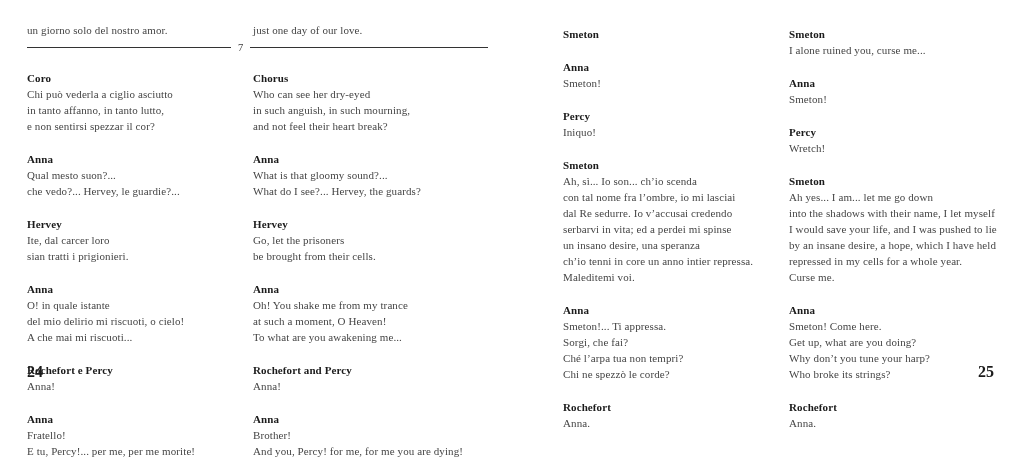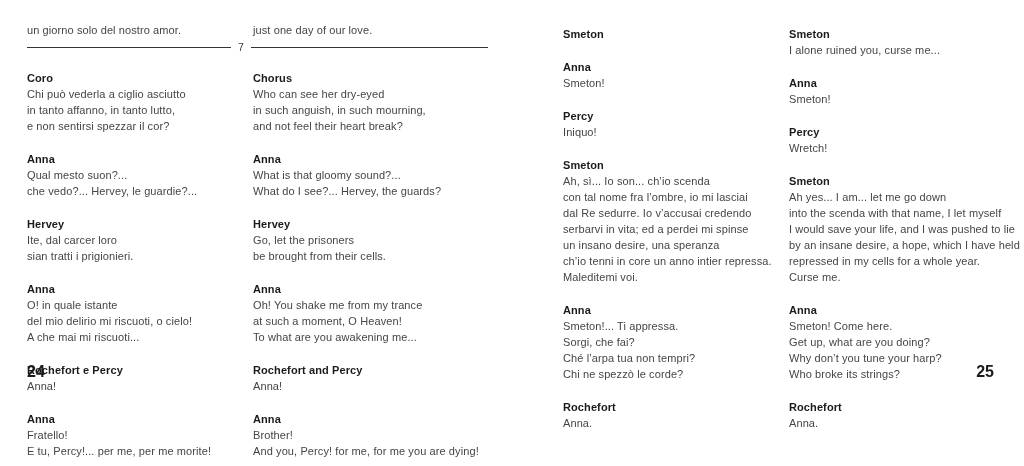--- a/index.html
+++ b/index.html
@@ -13,20 +13,21 @@
     height: 466px;
     background: #ffffff;
     display: flex;
     font-family: "Liberation Sans", "DejaVu Sans", sans-serif;
     overflow: hidden;
   }
   .page {
     position: relative;
     box-sizing: border-box;
     height: 388px;
+    font-family: Liberation Serif, serif;
   }
   .page-left  { width: 512px; padding: 22px 24px 0 27px; }
   .page-right { width: 512px; padding: 26px 24px 2px 51px; }
 
   .cont-row { display: flex; gap: 16px; }
   .cont { width: 210px; }
 
   .line {
     font-size: 11px;
     line-height: 16px;
@@ -209,21 +210,21 @@
             <div class="speaker">Anna</div>
             <div class="line">Smeton!</div>
           </div>
           <div class="stanza">
             <div class="speaker">Percy</div>
             <div class="line">Wretch!</div>
           </div>
           <div class="stanza">
             <div class="speaker">Smeton</div>
             <div class="line">Ah yes... I am... let me go down</div>
-            <div class="line">into the scenda with that name, I let myself</div>
+            <div class="line">into the shadows with their name, I let myself</div>
             <div class="line">I would save your life, and I was pushed to lie</div>
             <div class="line">by an insane desire, a hope, which I have held</div>
             <div class="line">repressed in my cells for a whole year.</div>
             <div class="line">Curse me.</div>
           </div>
           <div class="stanza">
             <div class="speaker">Anna</div>
             <div class="line">Smeton! Come here.</div>
             <div class="line">Get up, what are you doing?</div>
             <div class="line">Why don’t you tune your harp?</div>

